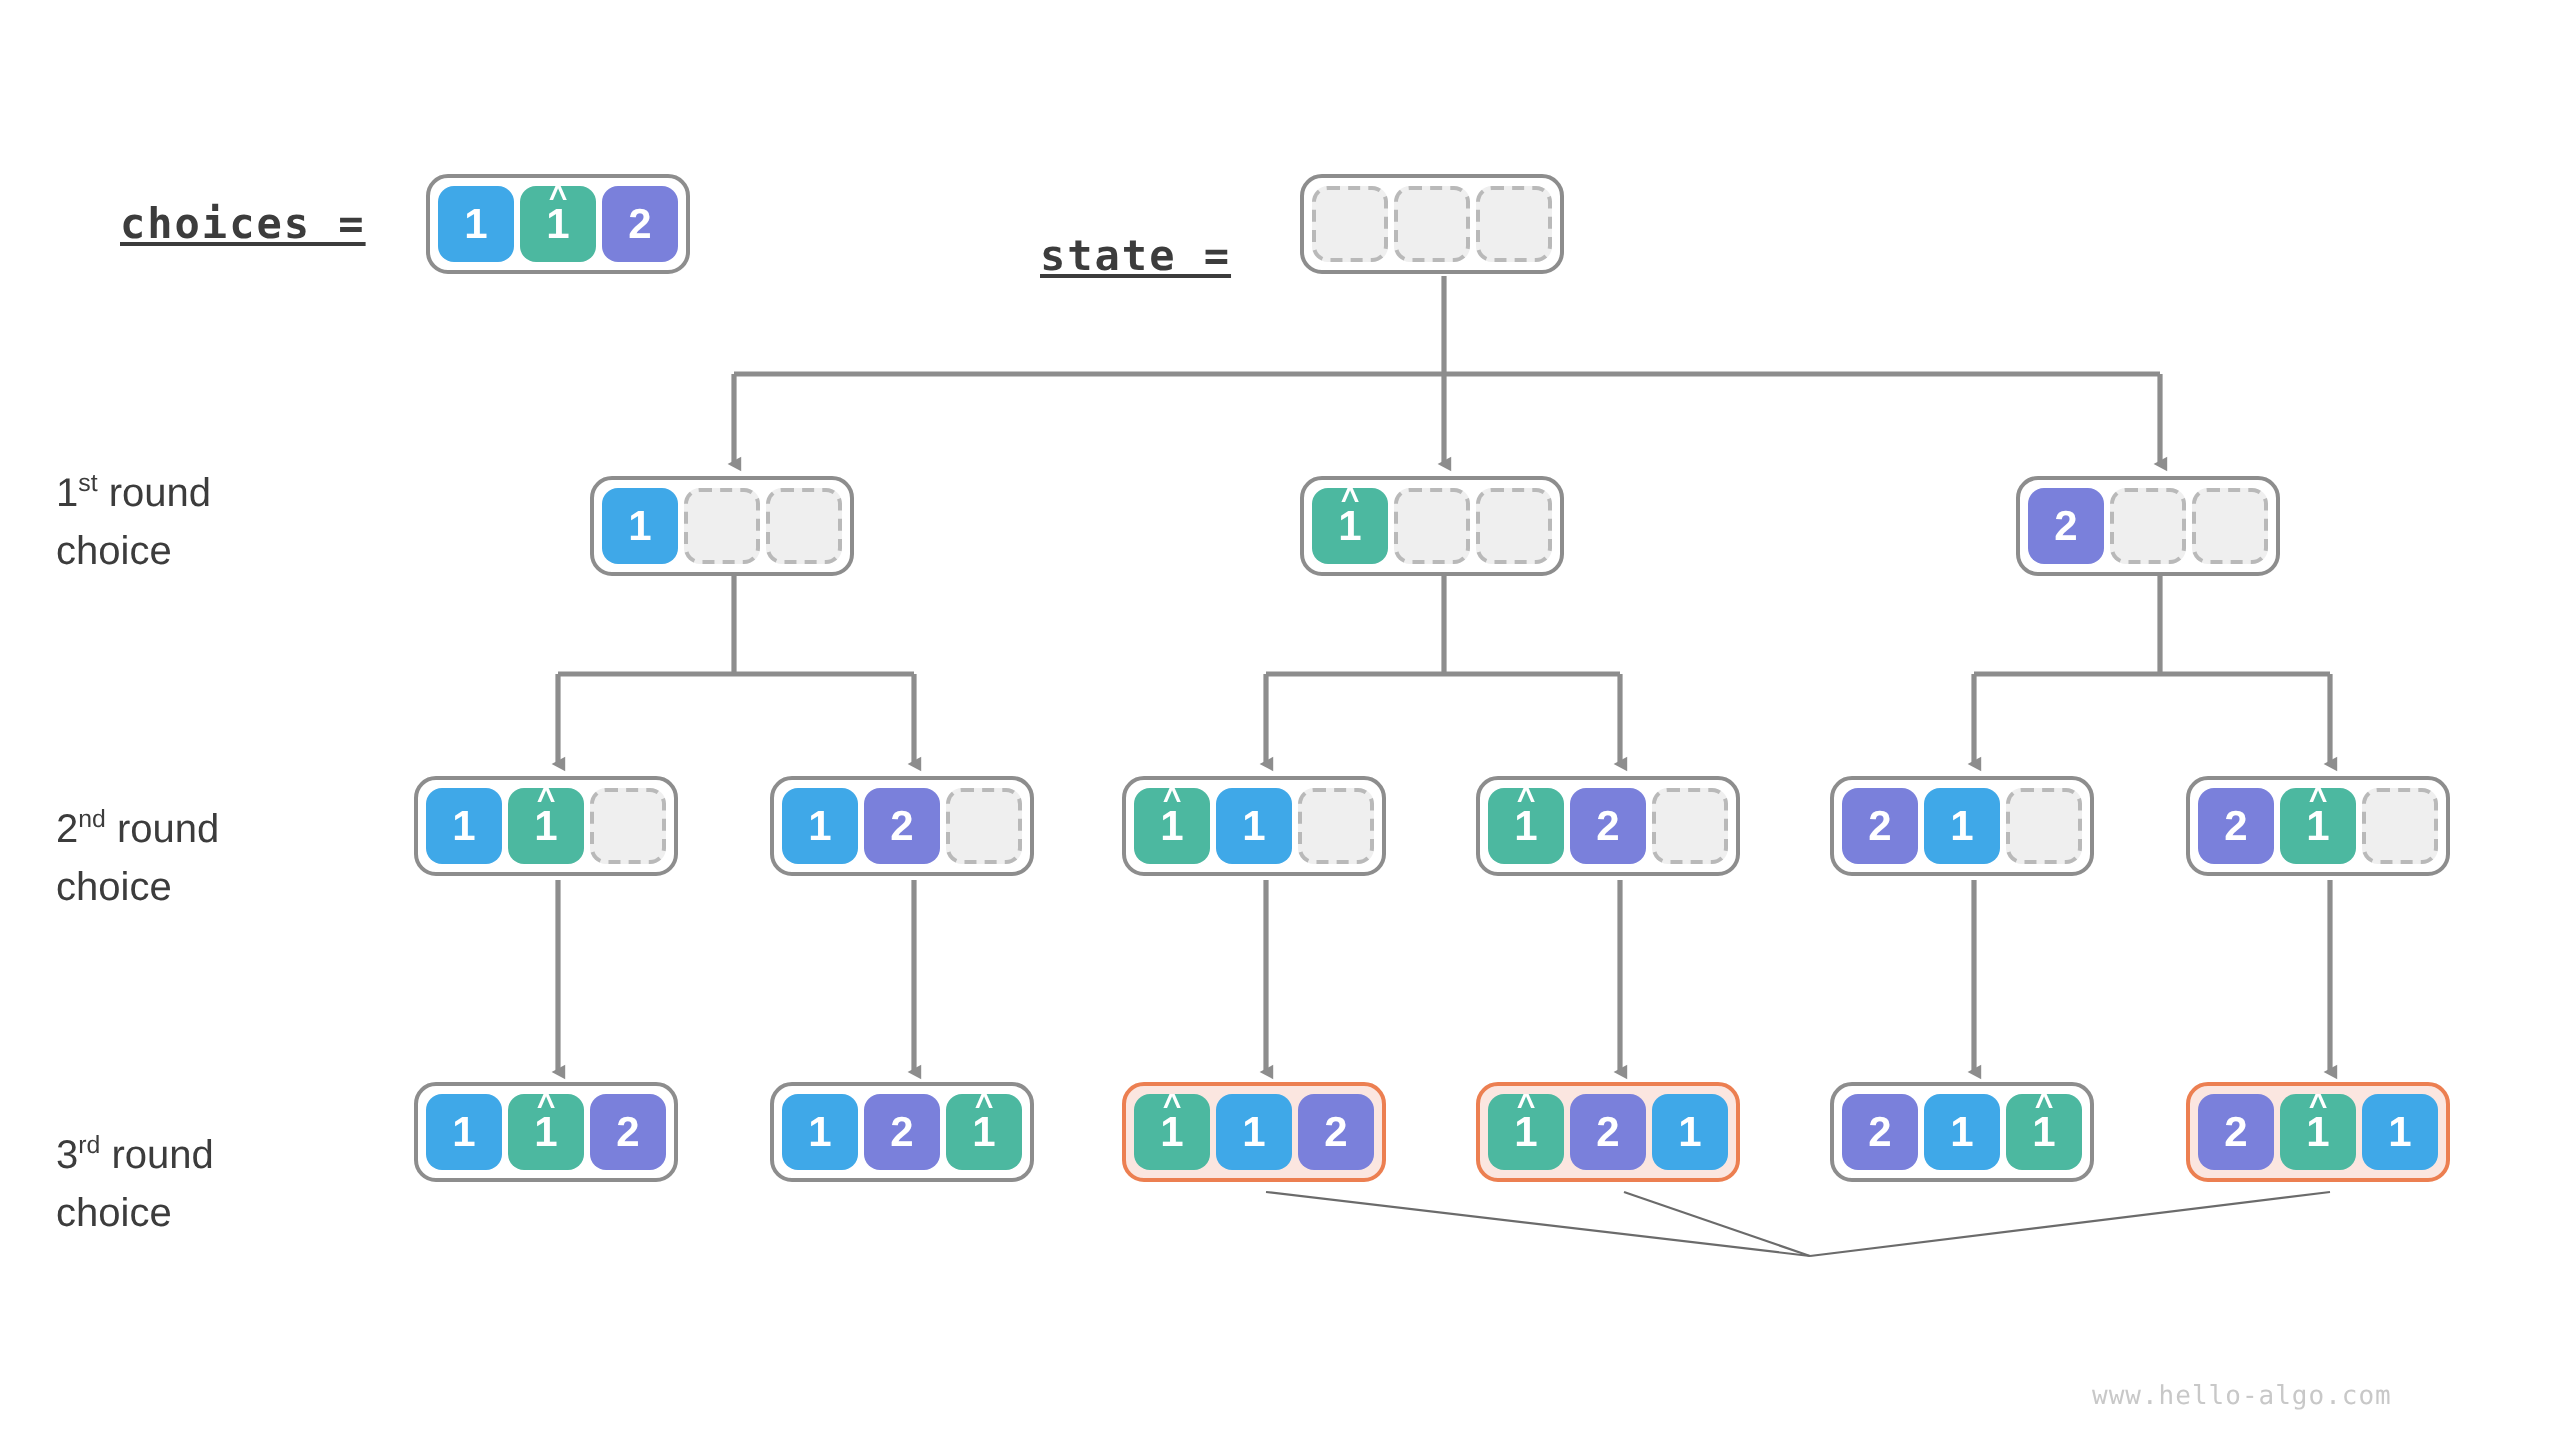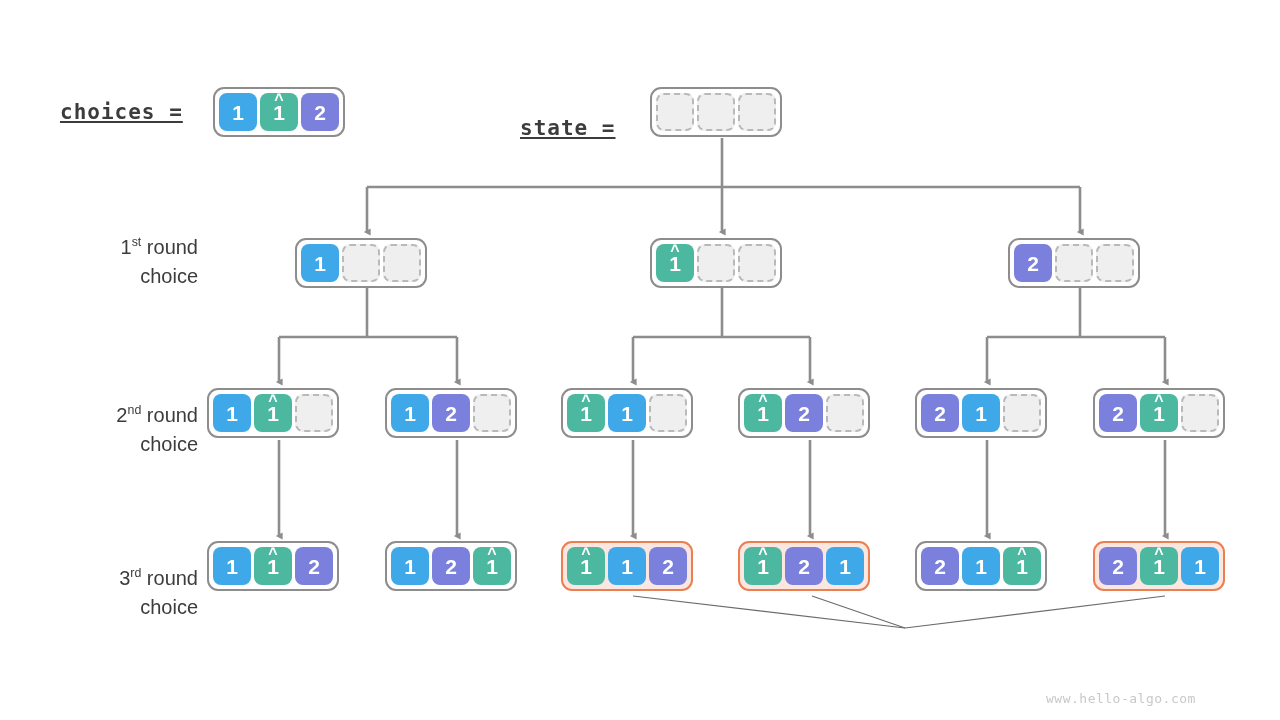--- a/index.html
+++ b/index.html
@@ -32,21 +32,21 @@
     font-family: "DejaVu Sans Mono", "Liberation Mono", monospace;
     font-weight: bold;
     font-size: 21px;
     color: #3c3c3c;
     letter-spacing: 1px;
     white-space: nowrap;
     text-decoration: underline;
   }
   .round-label {
     position: absolute;
-    text-align: right;
+    text-align: left;
     font-size: 20px;
     color: #3c3c3c;
     line-height: 1.45;
     white-space: nowrap;
   }
   .round-label sup {
     font-size: 0.62em;
     vertical-align: super;
   }
   .caption {

